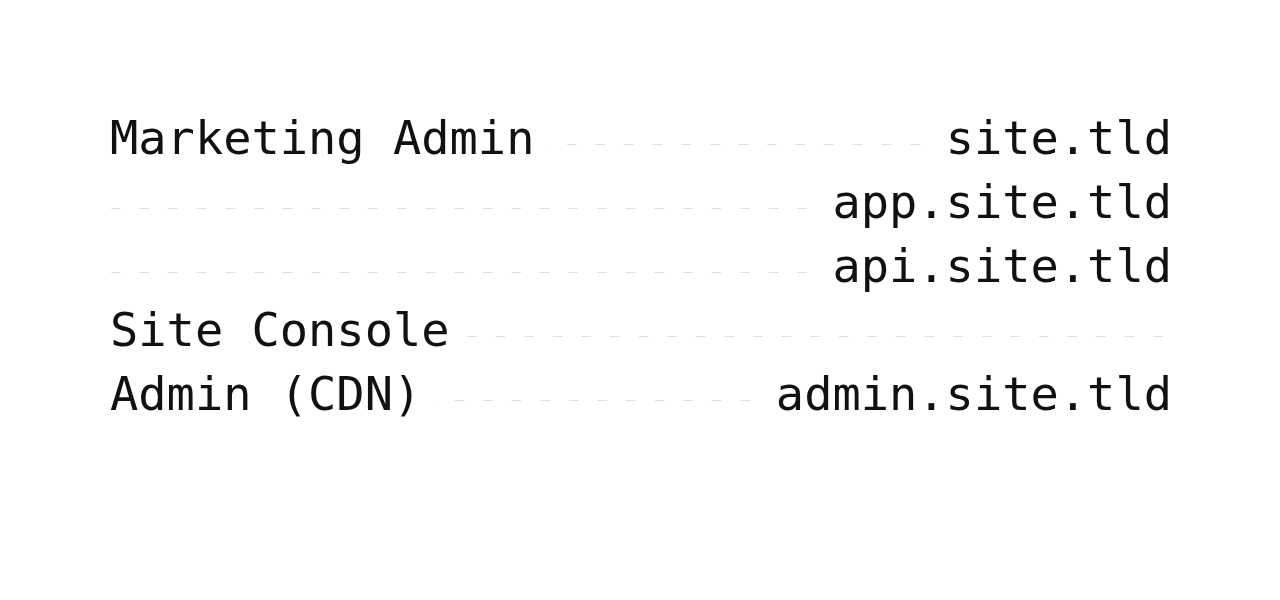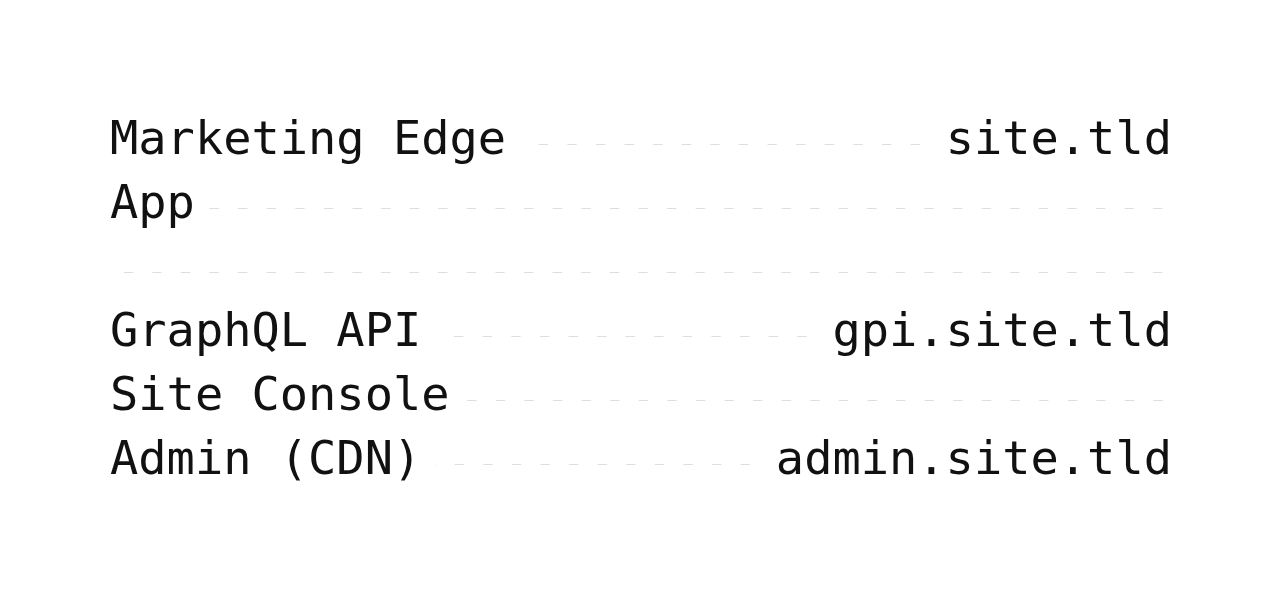--- a/index.html
+++ b/index.html
@@ -69,39 +69,35 @@
     padding-left: 16px;
     text-align: center;
   }
 </style>
 </head>
 <body>
 
 <main id="listing">
 
   <div class="entry">
-    <span class="entry-label">Marketing Edge</span>
+    <span class="entry-label">Marketing Admin</span>
     <span class="entry-leader"></span>
     <span class="entry-value">site.tld</span>
   </div>
 
   <div class="entry">
-    <span class="entry-label">App</span>
     <span class="entry-leader"></span>
+    <span class="entry-value">app.site.tld</span>
   </div>
 
   <div class="entry">
     <span class="entry-leader"></span>
+    <span class="entry-value">api.site.tld</span>
   </div>
 
-  <div class="entry">
-    <span class="entry-label">GraphQL API</span>
-    <span class="entry-leader"></span>
-    <span class="entry-value">gpi.site.tld</span>
-  </div>
 
   <div class="entry">
     <span class="entry-label">Site Console</span>
     <span class="entry-leader"></span>
   </div>
 
   <div class="entry">
     <span class="entry-label">Admin (CDN)</span>
     <span class="entry-leader"></span>
     <span class="entry-value">admin.site.tld</span>

